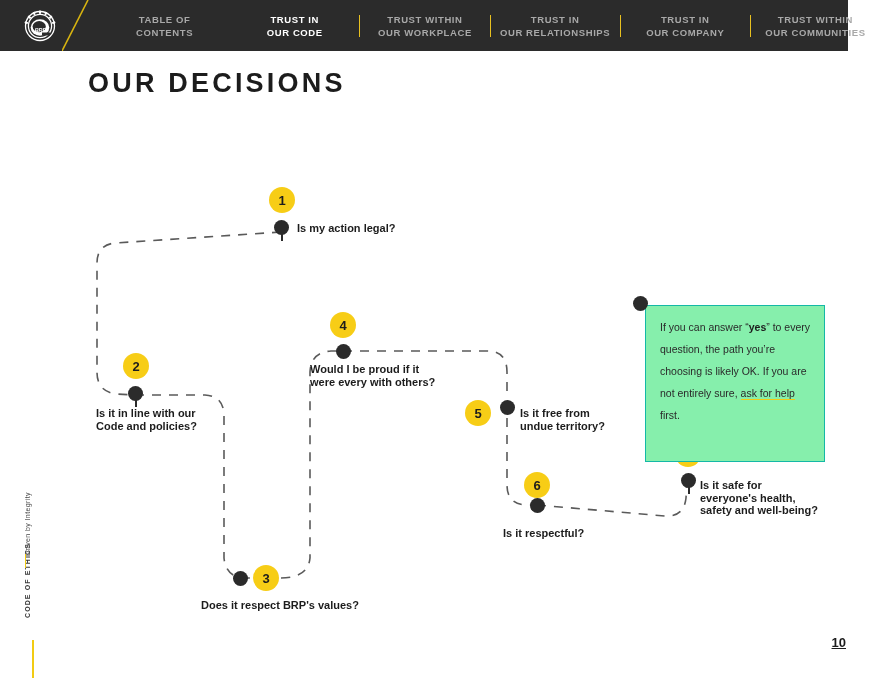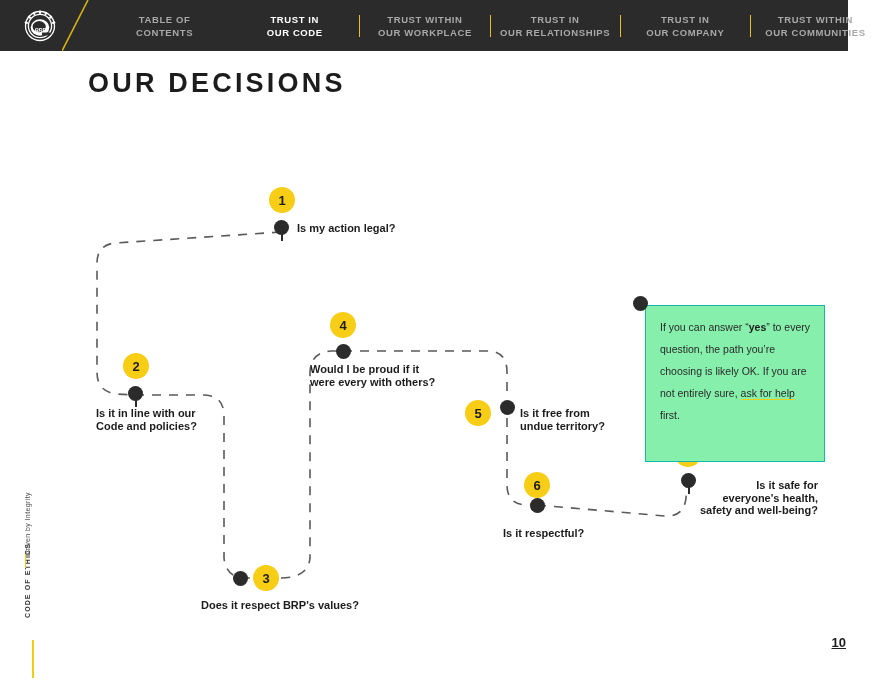--- a/index.html
+++ b/index.html
@@ -334,21 +334,21 @@
   <div>
     <div class="badge" style="left:524px; top:472px;">6</div>
     <div class="dot" style="left:530px; top:498px;"></div>
     <div class="qtext" style="left:503px; top:527px;">Is it respectful?</div>
   </div>
 
   <div>
     <div class="badge" style="left:675px; top:441px;">7</div>
     <div class="dot" style="left:681px; top:473px;"></div>
     <div class="dot-tail" style="left:688px; top:487px;"></div>
-    <div class="qtext" style="left:700px; top:479px;text-align:right;">Is it safe for
+    <div class="qtext" style="left:700px; top:479px;">Is it safe for
 everyone's health,
 safety and well-being?</div>
   </div>
 
   <div id="callout">
     <div id="callout-text">
       <span>If you can answer “</span><b>yes</b><span>” to every question, the path you’re choosing is likely OK. If you are not entirely sure, </span><span class="lnk">ask for help</span><span> first.</span>
     </div>
   </div>
   <div id="callout-dot"></div>

